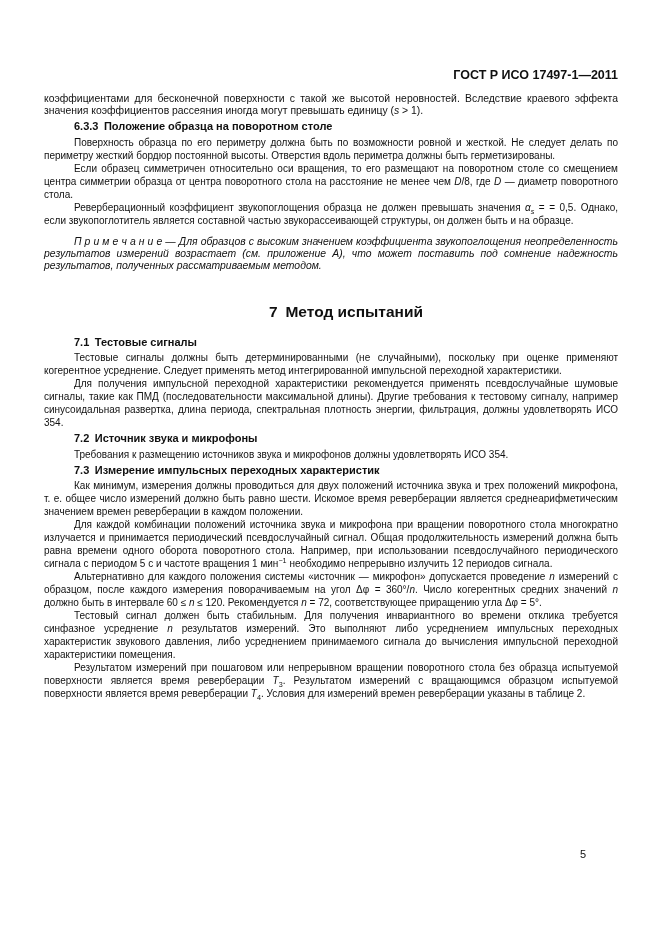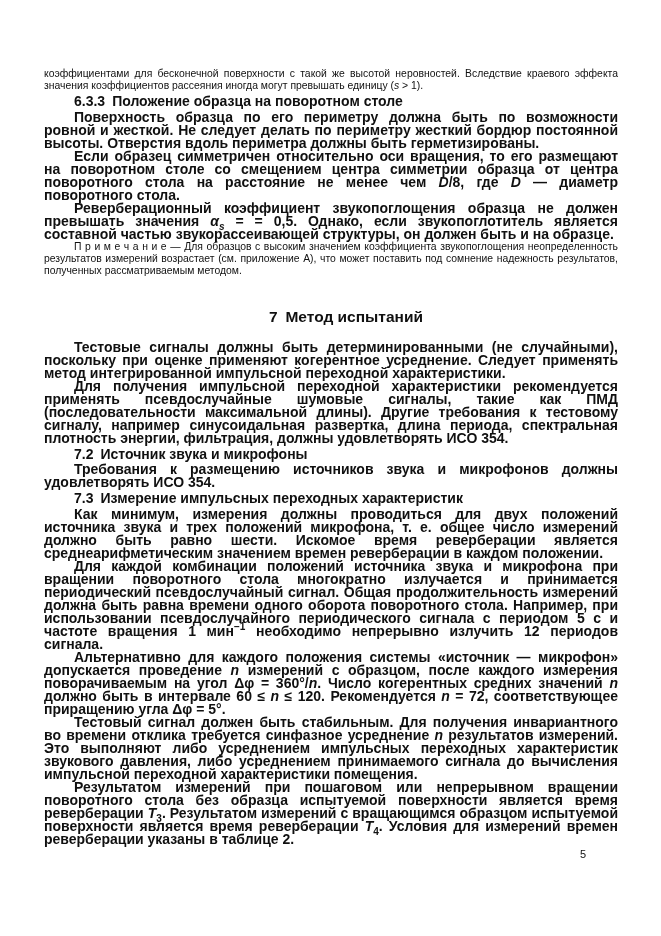--- a/index.html
+++ b/index.html
@@ -15,37 +15,36 @@
   }
   .running-header{
     font-weight:700;
     font-size:12.5px;
     line-height:14px;
     text-align:right;
     margin:0 0 11px 0;
   }
   p{margin:0;}
   p.body{
-    font-size:14px;
+    font-size:10px;
     line-height:13px;
     text-align:justify;
     text-indent:30px;
-    font-weight:bold;
   }
   p.small{
     font-size:10.4px;
     line-height:12px;
     text-align:justify;
     text-indent:30px;
   }
   p.noindent{text-indent:0;}
-  p.note{}
+  p.note{margin-top:9px;font-style:italic;}
   p.h{
     font-weight:700;
-    font-size:14px;
+    font-size:11px;
     line-height:13.5px;
     text-indent:30px;
     text-align:left;
     margin:3px 0 2px 0;
   }
   p.h1{
     font-weight:700;
     font-size:15.5px;
     line-height:20px;
     text-indent:30px;
@@ -60,32 +59,34 @@
     right:75px;
     font-size:11px;
     line-height:12px;
   }
 </style>
 </head>
 <body>
 
 <div class="page">
 
+  <div class="running-header">ГОСТ Р ИСО 17497-1—2011</div>
 
   <p class="small noindent">коэффициентами для бесконечной поверхности с такой же высотой неровностей. Вследствие краевого эффекта значения коэффициентов рассеяния иногда могут превышать единицу (<i>s</i> &gt; 1).</p>
 
   <p class="h">6.3.3 Положение образца на поворотном столе</p>
   <p class="body">Поверхность образца по его периметру должна быть по возможности ровной и жесткой. Не следует делать по периметру жесткий бордюр постоянной высоты. Отверстия вдоль периметра должны быть герметизированы.</p>
   <p class="body">Если образец симметричен относительно оси вращения, то его размещают на поворотном столе со смещением центра симметрии образца от центра поворотного стола на расстояние не менее чем <i>D</i>/8, где <i>D</i> — диаметр поворотного стола.</p>
 
   <p class="body">Реверберационный коэффициент звукопоглощения образца не должен превышать значения <i>α<sub>s</sub></i> = = 0,5. Однако, если звукопоглотитель является составной частью звукорассеивающей структуры, он должен быть и на образце.</p>
   <p class="small note">П р и м е ч а н и е — Для образцов с высоким значением коэффициента звукопоглощения неопределенность результатов измерений возрастает (см. приложение А), что может поставить под сомнение надежность результатов, полученных рассматриваемым методом.</p>
 
   <p class="h1">7 Метод испытаний</p>
 
+  <p class="h">7.1 Тестовые сигналы</p>
   <p class="body">Тестовые сигналы должны быть детерминированными (не случайными), поскольку при оценке применяют когерентное усреднение. Следует применять метод интегрированной импульсной переходной характеристики.</p>
   <p class="body">Для получения импульсной переходной характеристики рекомендуется применять псевдослучайные шумовые сигналы, такие как ПМД (последовательности максимальной длины). Другие требования к тестовому сигналу, например синусоидальная развертка, длина периода, спектральная плотность энергии, фильтрация, должны удовлетворять ИСО 354.</p>
 
   <p class="h">7.2 Источник звука и микрофоны</p>
   <p class="body">Требования к размещению источников звука и микрофонов должны удовлетворять ИСО 354.</p>
 
   <p class="h">7.3 Измерение импульсных переходных характеристик</p>
   <p class="body">Как минимум, измерения должны проводиться для двух положений источника звука и трех положений микрофона, т. е. общее число измерений должно быть равно шести. Искомое время реверберации является среднеарифметическим значением времен реверберации в каждом положении.</p>
   <p class="body">Для каждой комбинации положений источника звука и микрофона при вращении поворотного стола многократно излучается и принимается периодический псевдослучайный сигнал. Общая продолжительность измерений должна быть равна времени одного оборота поворотного стола. Например, при использовании псевдослучайного периодического сигнала с периодом 5 с и частоте вращения 1 мин<sup>−1</sup> необходимо непрерывно излучить 12 периодов сигнала.</p>
   <p class="body">Альтернативно для каждого положения системы «источник — микрофон» допускается проведение <i>n</i> измерений с образцом, после каждого измерения поворачиваемым на угол Δφ = 360°/<i>n</i>. Число когерентных средних значений <i>n</i> должно быть в интервале 60 ≤ <i>n</i> ≤ 120. Рекомендуется <i>n</i> = 72, соответствующее приращению угла Δφ = 5°.</p>

